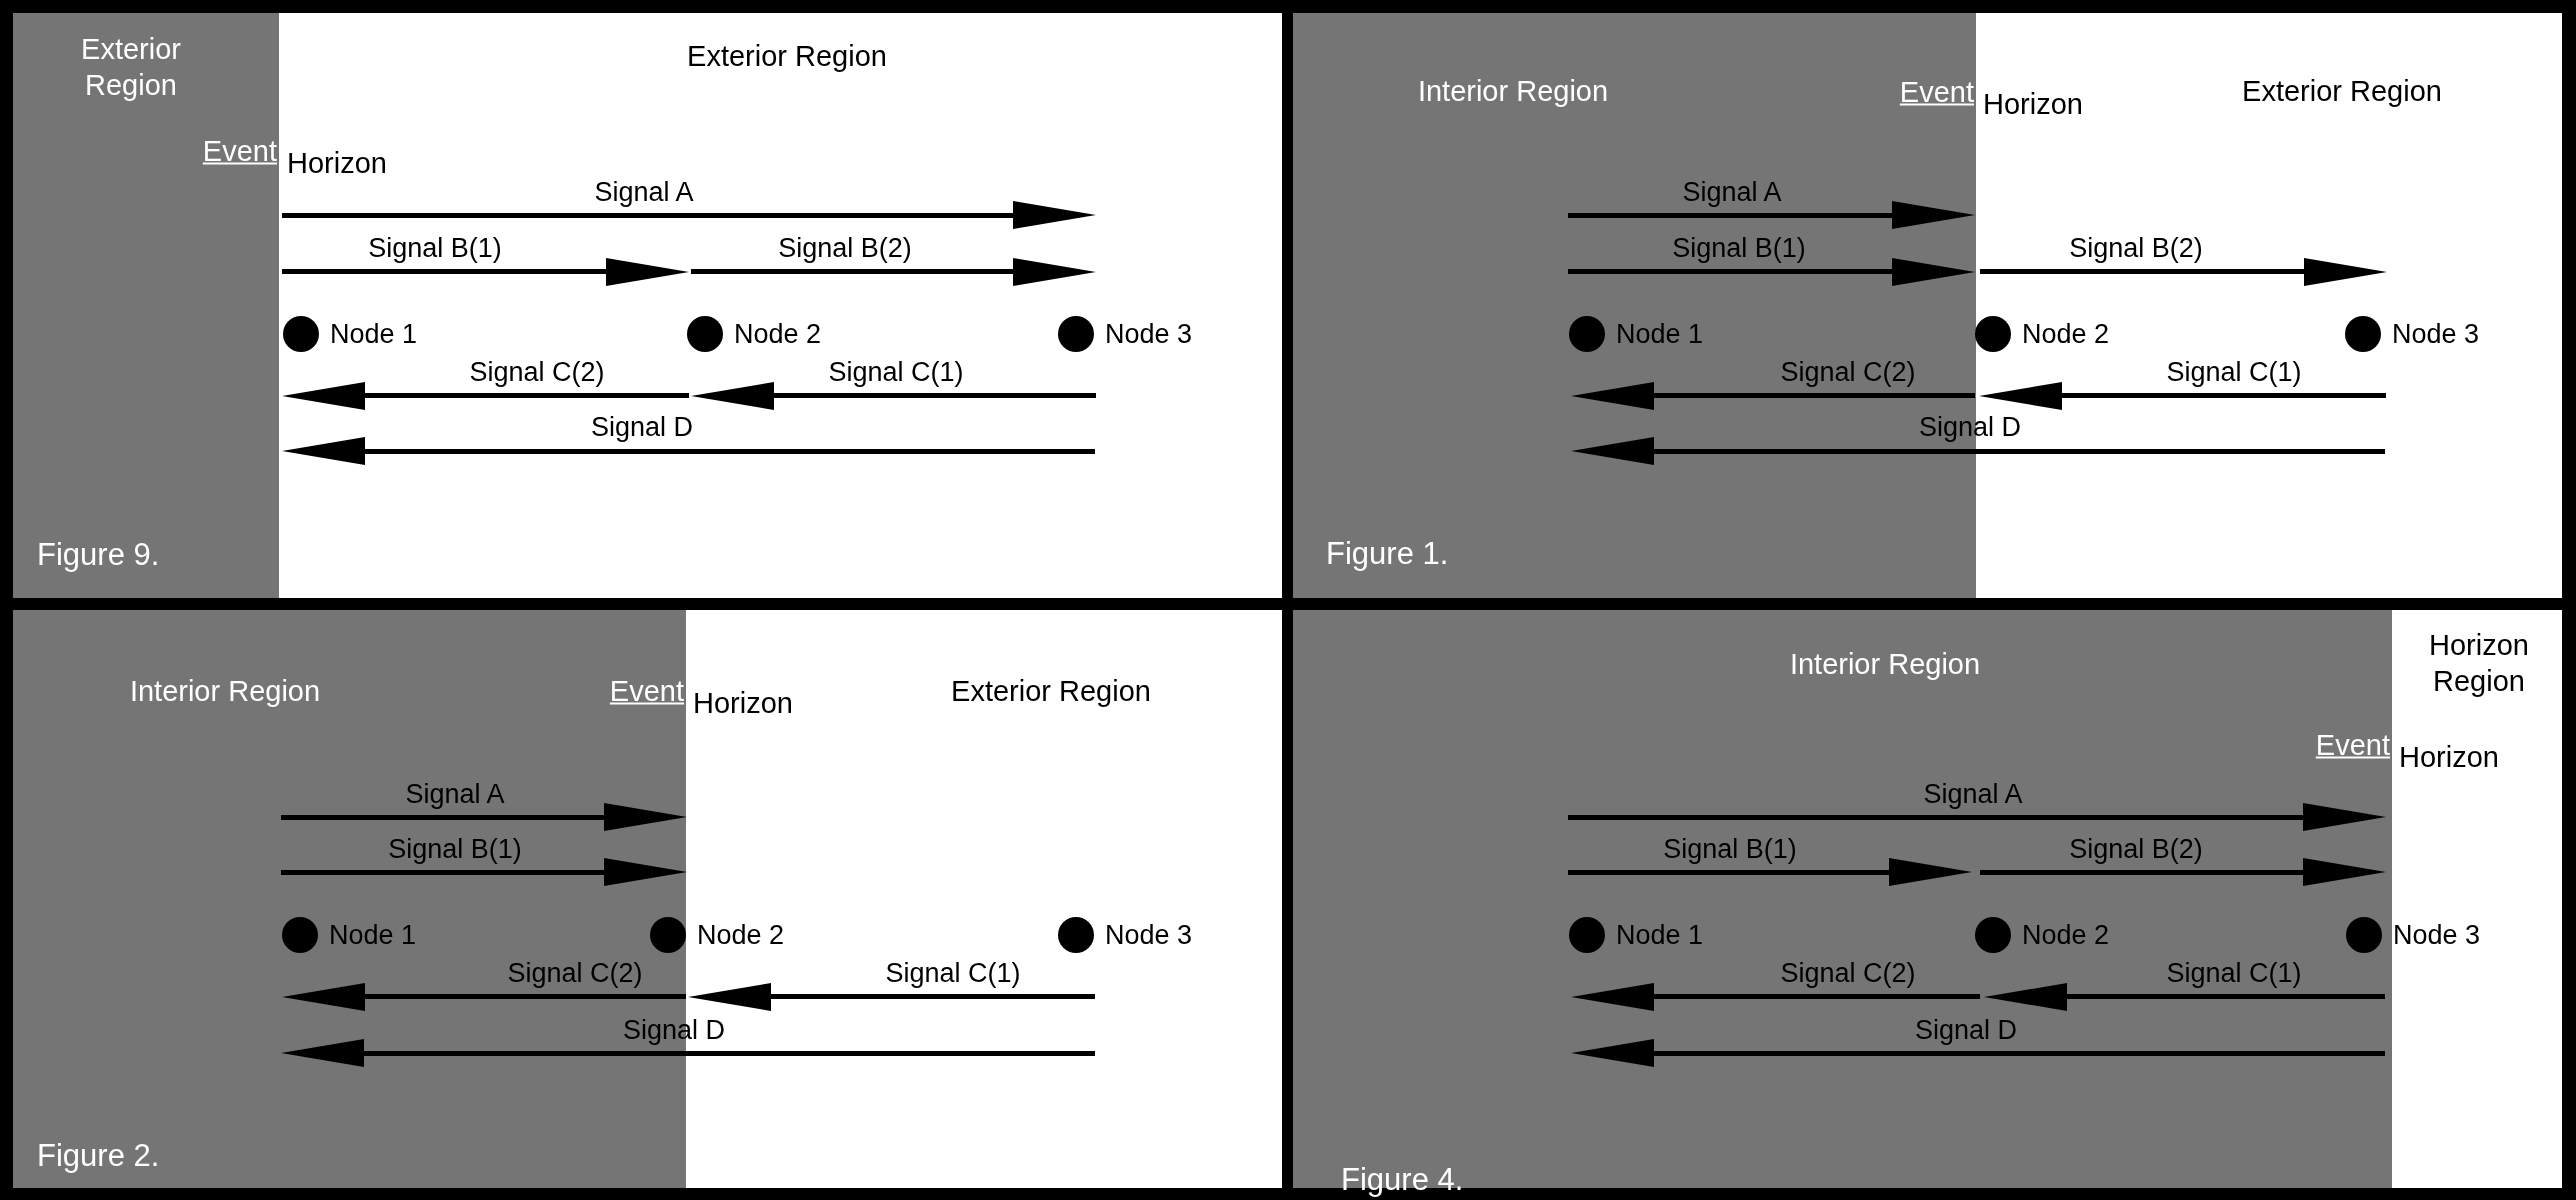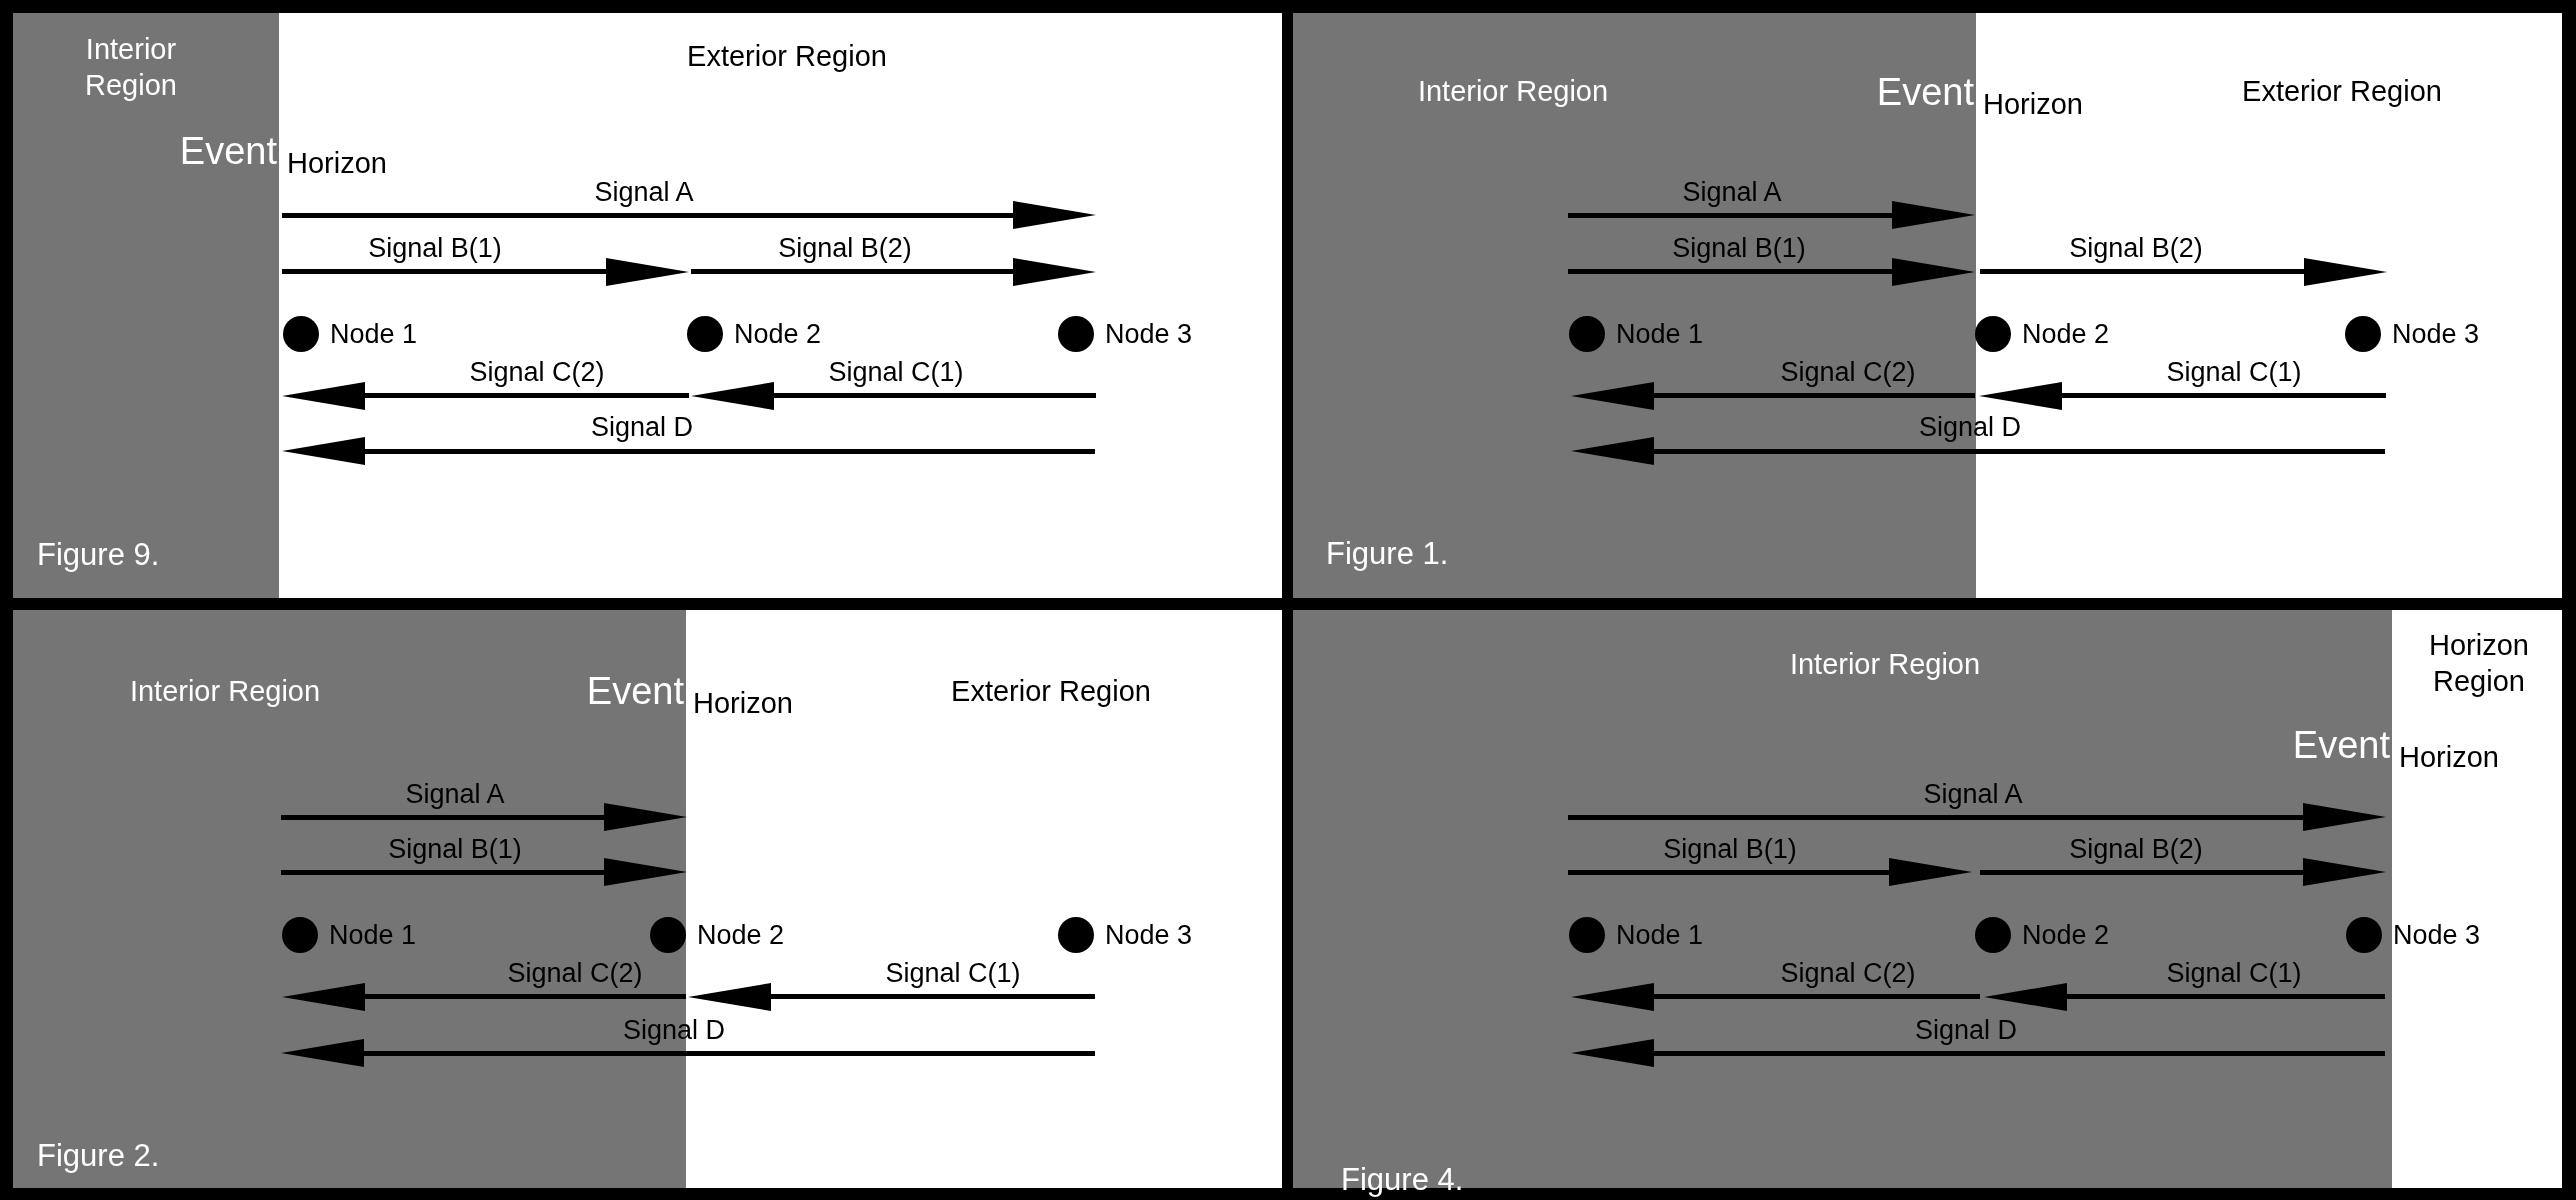--- a/index.html
+++ b/index.html
@@ -12,32 +12,32 @@
   .shaft{position:absolute;height:4.7px;background:#000;}
   .head{position:absolute;width:0;height:0;border-top:14px solid transparent;border-bottom:14px solid transparent;}
   .head-right{border-left:83px solid #000;}
   .head-left{border-right:83px solid #000;}
   .sig-label{position:absolute;transform:translateX(-50%);font-size:27px;line-height:30px;color:#000;white-space:nowrap;}
   .node-dot{position:absolute;width:36px;height:36px;border-radius:50%;background:#000;transform:translate(-50%,-50%);}
   .node-label{position:absolute;transform:translateY(-50%);font-size:27px;color:#000;white-space:nowrap;}
   .title{position:absolute;transform:translate(-50%,-50%);font-size:29px;line-height:36px;text-align:center;white-space:nowrap;}
   .title-white{color:#ffffff;}
   .title-black{color:#000000;}
-  .eh-left{position:absolute;transform:translateY(-50%);font-size:38px;color:#ffffff;white-space:nowrap;}
+  .eh-left{position:absolute;transform:translateY(-50%);font-size:29px;color:#ffffff;white-space:nowrap;text-decoration:underline;}
   .eh-right{position:absolute;transform:translateY(-50%);font-size:29px;color:#000000;white-space:nowrap;margin-top:12px;}
   .caption{position:absolute;transform:translateY(-50%);font-size:31px;color:#ffffff;white-space:nowrap;}
 </style>
 </head>
 <body>
 
 <div id="diagram">
     <div class="panel" style="left: 13.4px; top: 13.4px; width: 1269px; height: 585px; background: rgb(255, 255, 255);"></div>
     <div class="interior-fill" style="left: 13.4px; top: 13.4px; width: 266px; height: 585px; background: rgb(117, 117, 117);"></div>
     <div class="title title-white" style="left: 131px; top: 67px;">
-      <div>Interior</div>
+      <div>Exterior</div>
       <div>Region</div>
     </div>
     <div class="title title-black" style="left: 787px; top: 56px;">
       <div>Exterior Region</div>
     </div>
     <div class="eh-left" style="right: 2299px; top: 151px;">Event</div>
     <div class="eh-right" style="left: 287px; top: 151px;">Horizon</div>
     <div class="shaft" style="left: 282px; top: 213px; width: 749px;"></div>
     <div class="head head-right" style="left: 1013px; top: 201px;"></div>
     <div class="sig-label" style="left: 644px; top: 177px;">Signal A</div>

